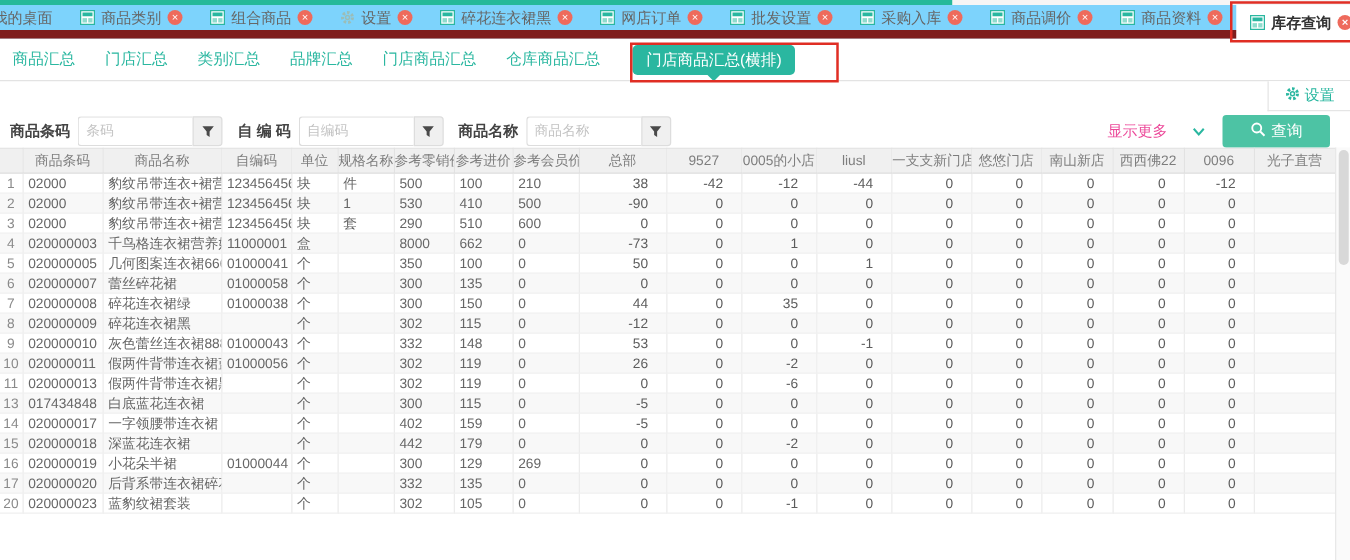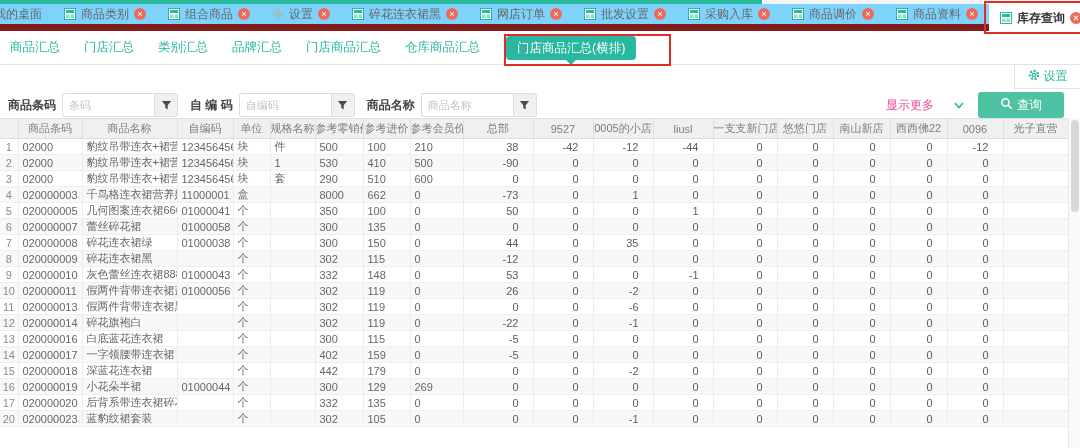--- a/index.html
+++ b/index.html
@@ -515,43 +515,22 @@
             <td class="r">-6</td>
             <td class="r">0</td>
             <td class="r">0</td>
             <td class="r">0</td>
             <td class="r">0</td>
             <td class="r">0</td>
             <td class="r">0</td>
             <td></td>
           </tr>
           <tr>
-            <td class="c">12</td>
-            <td>020000014</td>
-            <td>碎花旗袍白</td>
-            <td></td>
-            <td>个</td>
-            <td></td>
-            <td>302</td>
-            <td>119</td>
-            <td>0</td>
-            <td class="r">-22</td>
-            <td class="r">0</td>
-            <td class="r">-1</td>
-            <td class="r">0</td>
-            <td class="r">0</td>
-            <td class="r">0</td>
-            <td class="r">0</td>
-            <td class="r">0</td>
-            <td class="r">0</td>
-            <td></td>
-          </tr>
-          <tr>
             <td class="c">13</td>
-            <td>020000016</td>
+            <td>017434848</td>
             <td>白底蓝花连衣裙</td>
             <td></td>
             <td>个</td>
             <td></td>
             <td>300</td>
             <td>115</td>
             <td>0</td>
             <td class="r">-5</td>
             <td class="r">0</td>
             <td class="r">0</td>

